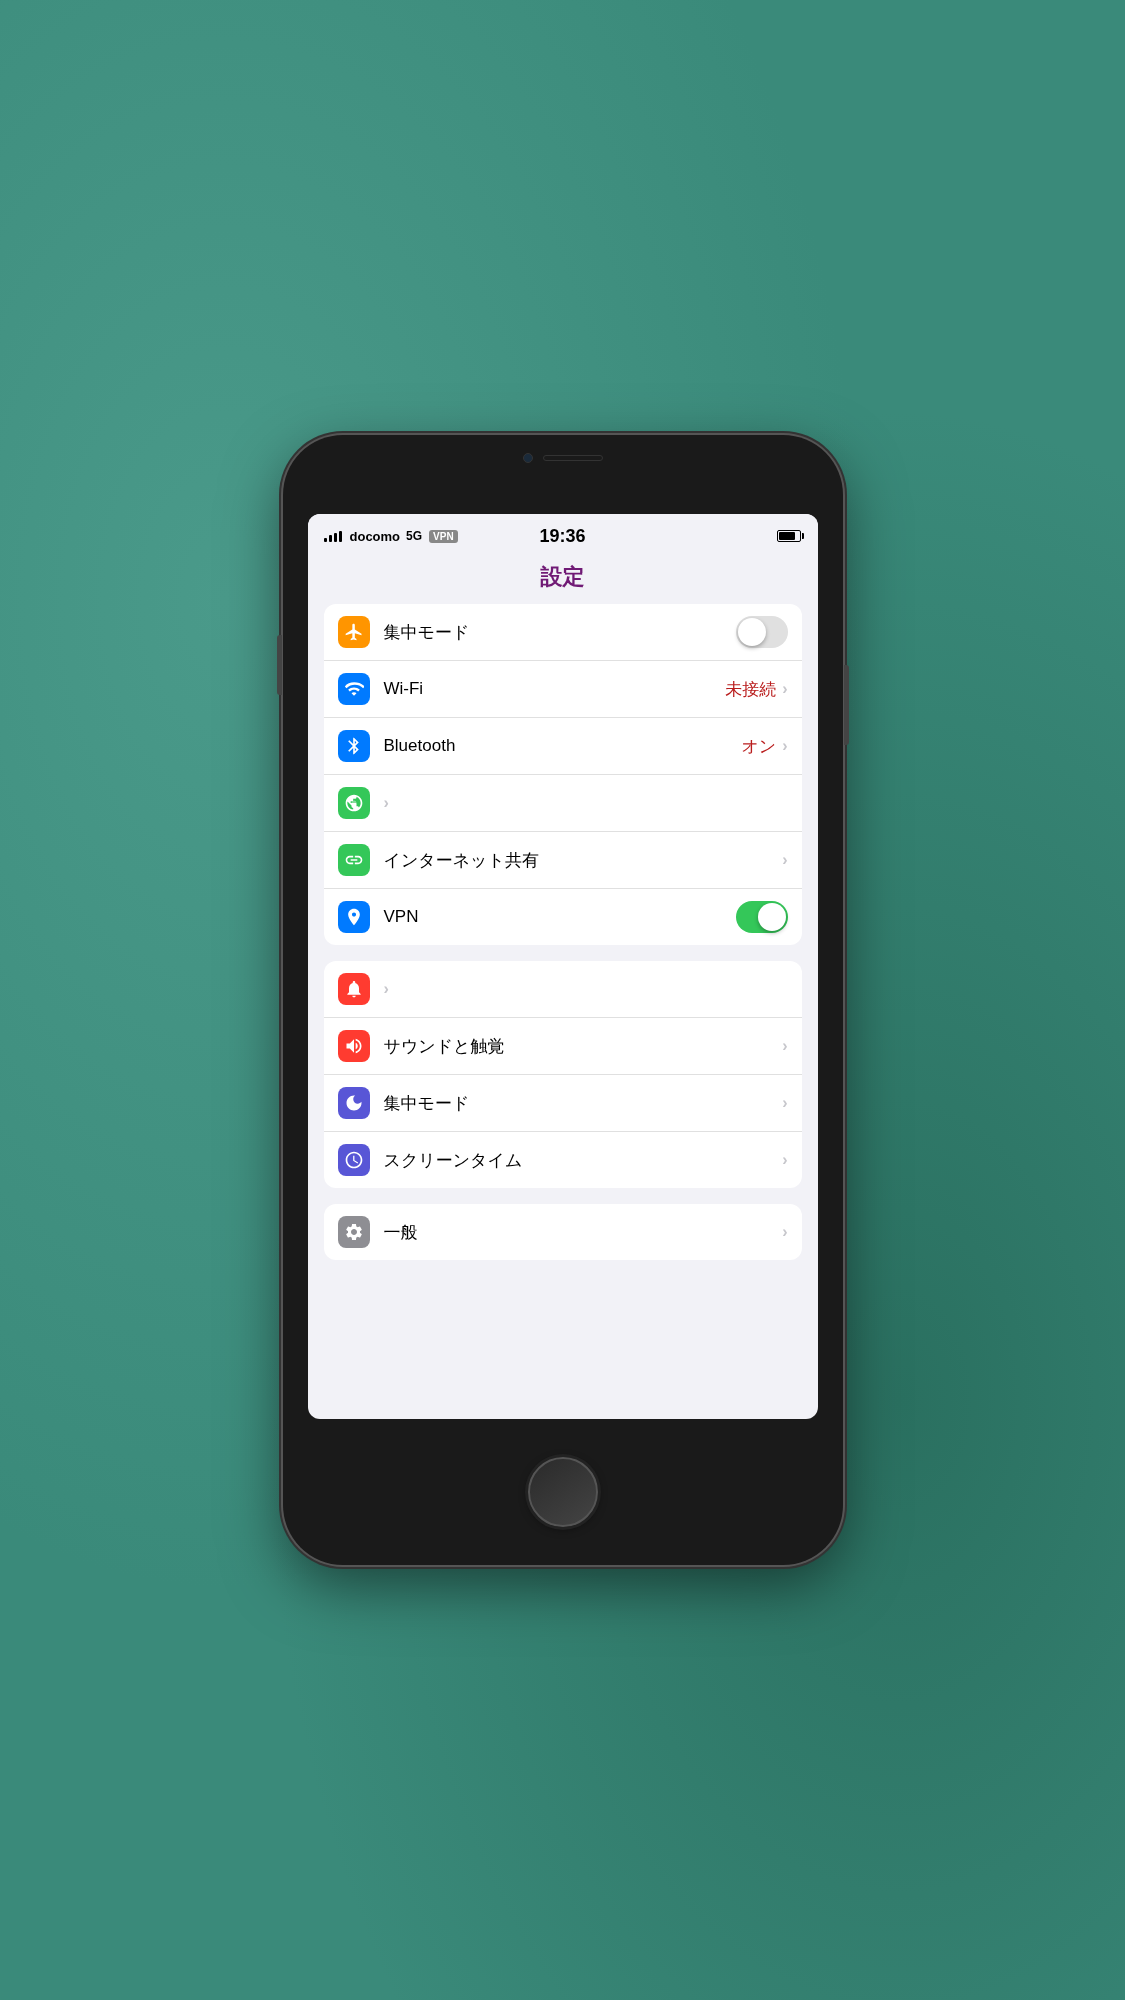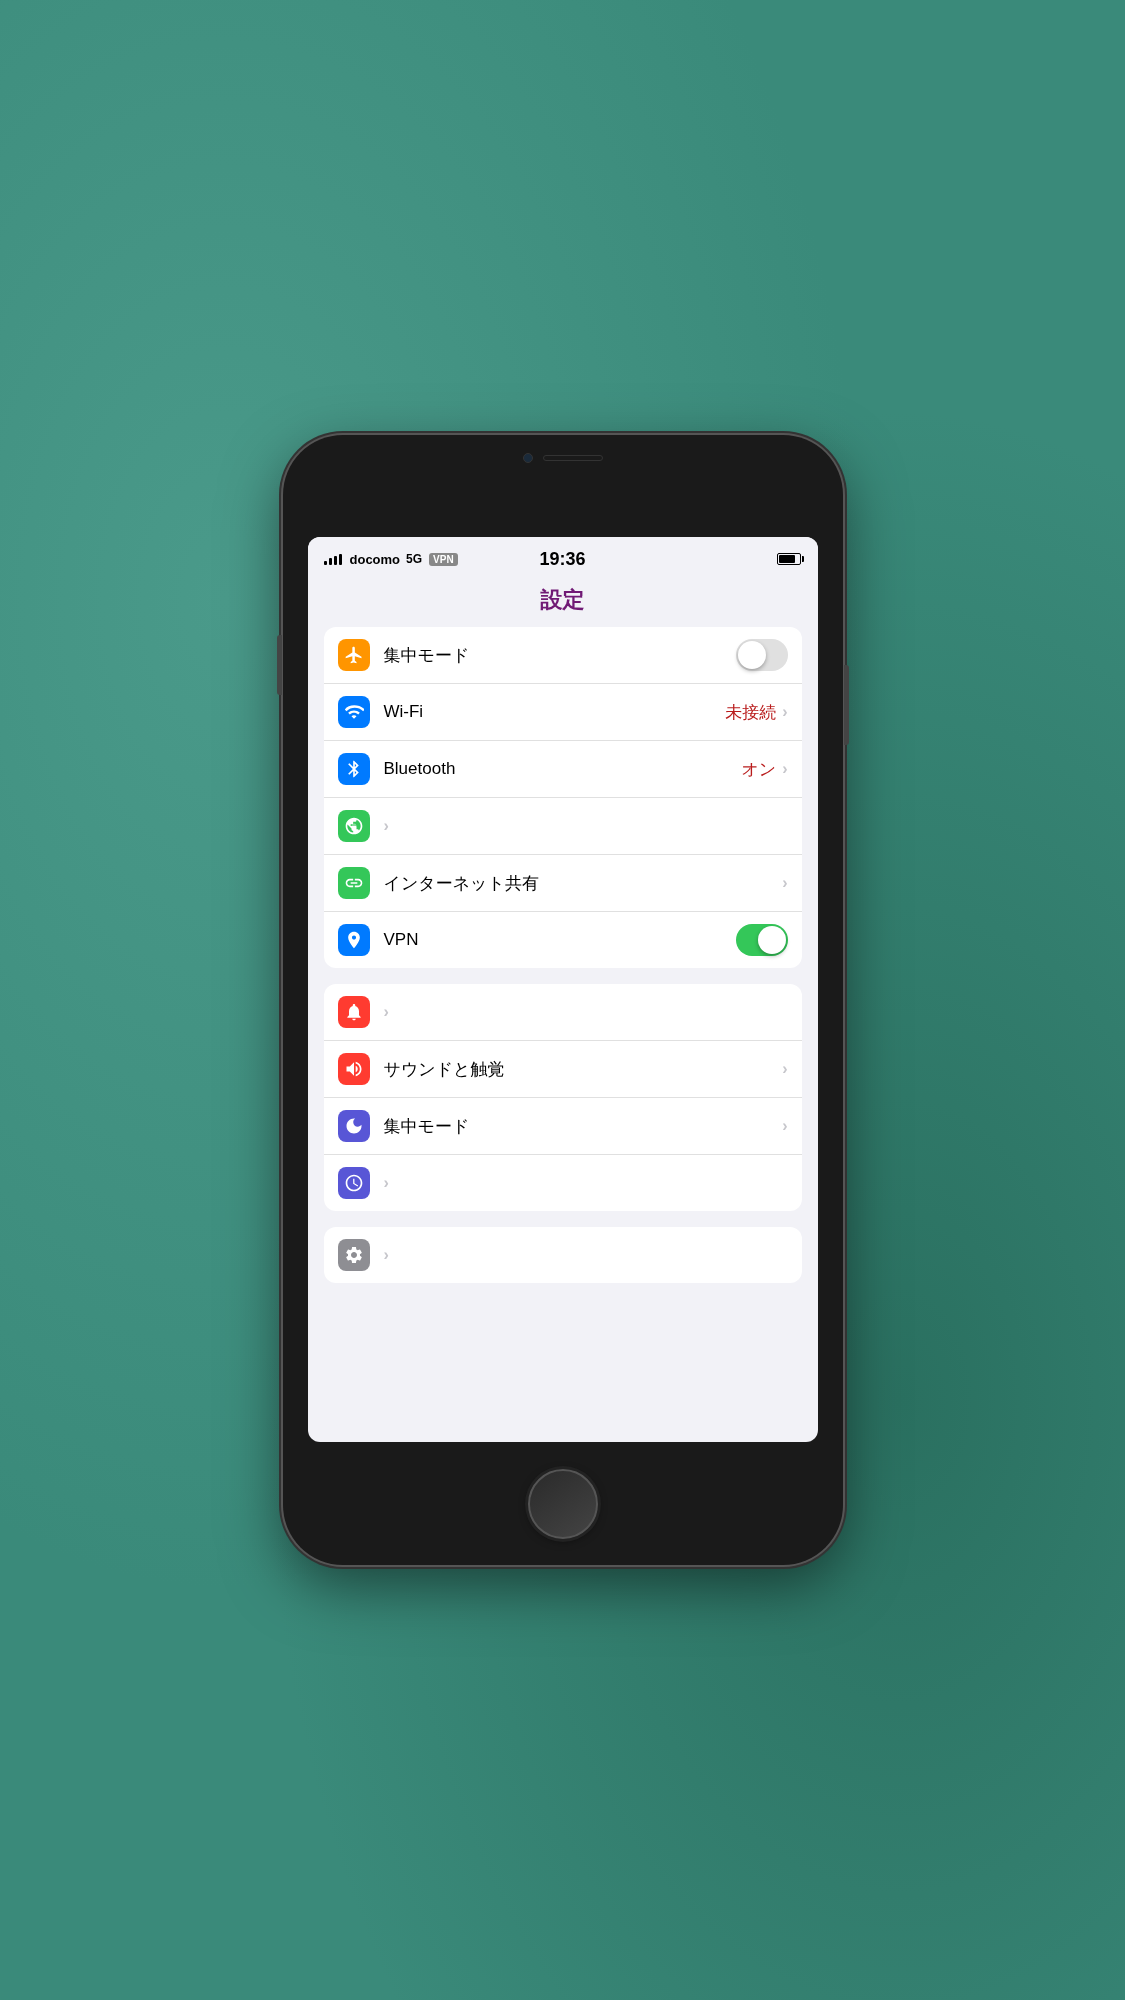--- a/index.html
+++ b/index.html
@@ -52,21 +52,21 @@
       height: 80px;
       background: #444;
       border-radius: 0 3px 3px 0;
     }
 
     .screen {
       width: 510px;
       height: 905px;
       background: #f2f2f7;
       border-radius: 12px;
-      margin-top: 102px;
+      margin-top: 79px;
       overflow: hidden;
       position: relative;
     }
 
     
     .status-bar {
       height: 44px;
       background: #f2f2f7;
       display: flex;
       align-items: center;
@@ -453,33 +453,35 @@
           <span class="item-label">集中モード</span>
           <span class="chevron">›</span>
         </div>
 
         <div class="settings-item">
           <div class="item-icon bg-indigo">
             <svg width="20" height="20" viewBox="0 0 24 24" fill="white">
               <path d="M11.99 2C6.47 2 2 6.48 2 12s4.47 10 9.99 10C17.52 22 22 17.52 22 12S17.52 2 11.99 2zM12 20c-4.42 0-8-3.58-8-8s3.58-8 8-8 8 3.58 8 8-3.58 8-8 8zm.5-13H11v6l5.25 3.15.75-1.23-4.5-2.67V7z"></path>
             </svg>
           </div>
+          <span class="item-label">スクリーンタイム</span>
           <span class="chevron">›</span>
         </div>
 
       </div>
 
       <div class="settings-group">
 
         <div class="settings-item">
           <div class="item-icon bg-gray">
             <svg width="20" height="20" viewBox="0 0 24 24" fill="white">
               <path d="M19.14,12.94c0.04-0.3,0.06-0.61,0.06-0.94c0-0.32-0.02-0.64-0.07-0.94l2.03-1.58c0.18-0.14,0.23-0.41,0.12-0.61 l-1.92-3.32c-0.12-0.22-0.37-0.29-0.59-0.22l-2.39,0.96c-0.5-0.38-1.03-0.7-1.62-0.94L14.4,2.81c-0.04-0.24-0.24-0.41-0.48-0.41 h-3.84c-0.24,0-0.43,0.17-0.47,0.41L9.25,5.35C8.66,5.59,8.12,5.92,7.63,6.29L5.24,5.33c-0.22-0.08-0.47,0-0.59,0.22L2.74,8.87 C2.62,9.08,2.66,9.34,2.86,9.48l2.03,1.58C4.84,11.36,4.8,11.69,4.8,12s0.02,0.64,0.07,0.94l-2.03,1.58 c-0.18,0.14-0.23,0.41-0.12,0.61l1.92,3.32c0.12,0.22,0.37,0.29,0.59,0.22l2.39-0.96c0.5,0.38,1.03,0.7,1.62,0.94l0.36,2.54 c0.05,0.24,0.24,0.41,0.48,0.41h3.84c0.24,0,0.44-0.17,0.47-0.41l0.36-2.54c0.59-0.24,1.13-0.56,1.62-0.94l2.39,0.96 c0.22,0.08,0.47,0,0.59-0.22l1.92-3.32c0.12-0.22,0.07-0.47-0.12-0.61L19.14,12.94z M12,15.6c-1.98,0-3.6-1.62-3.6-3.6 s1.62-3.6,3.6-3.6s3.6,1.62,3.6,3.6S13.98,15.6,12,15.6z"></path>
             </svg>
           </div>
+          <span class="item-label">一般</span>
           <span class="chevron">›</span>
         </div>
 
       </div>
 
     </div>
   </div>
 
   <div class="home-button-area">
     <div class="home-button"></div>

